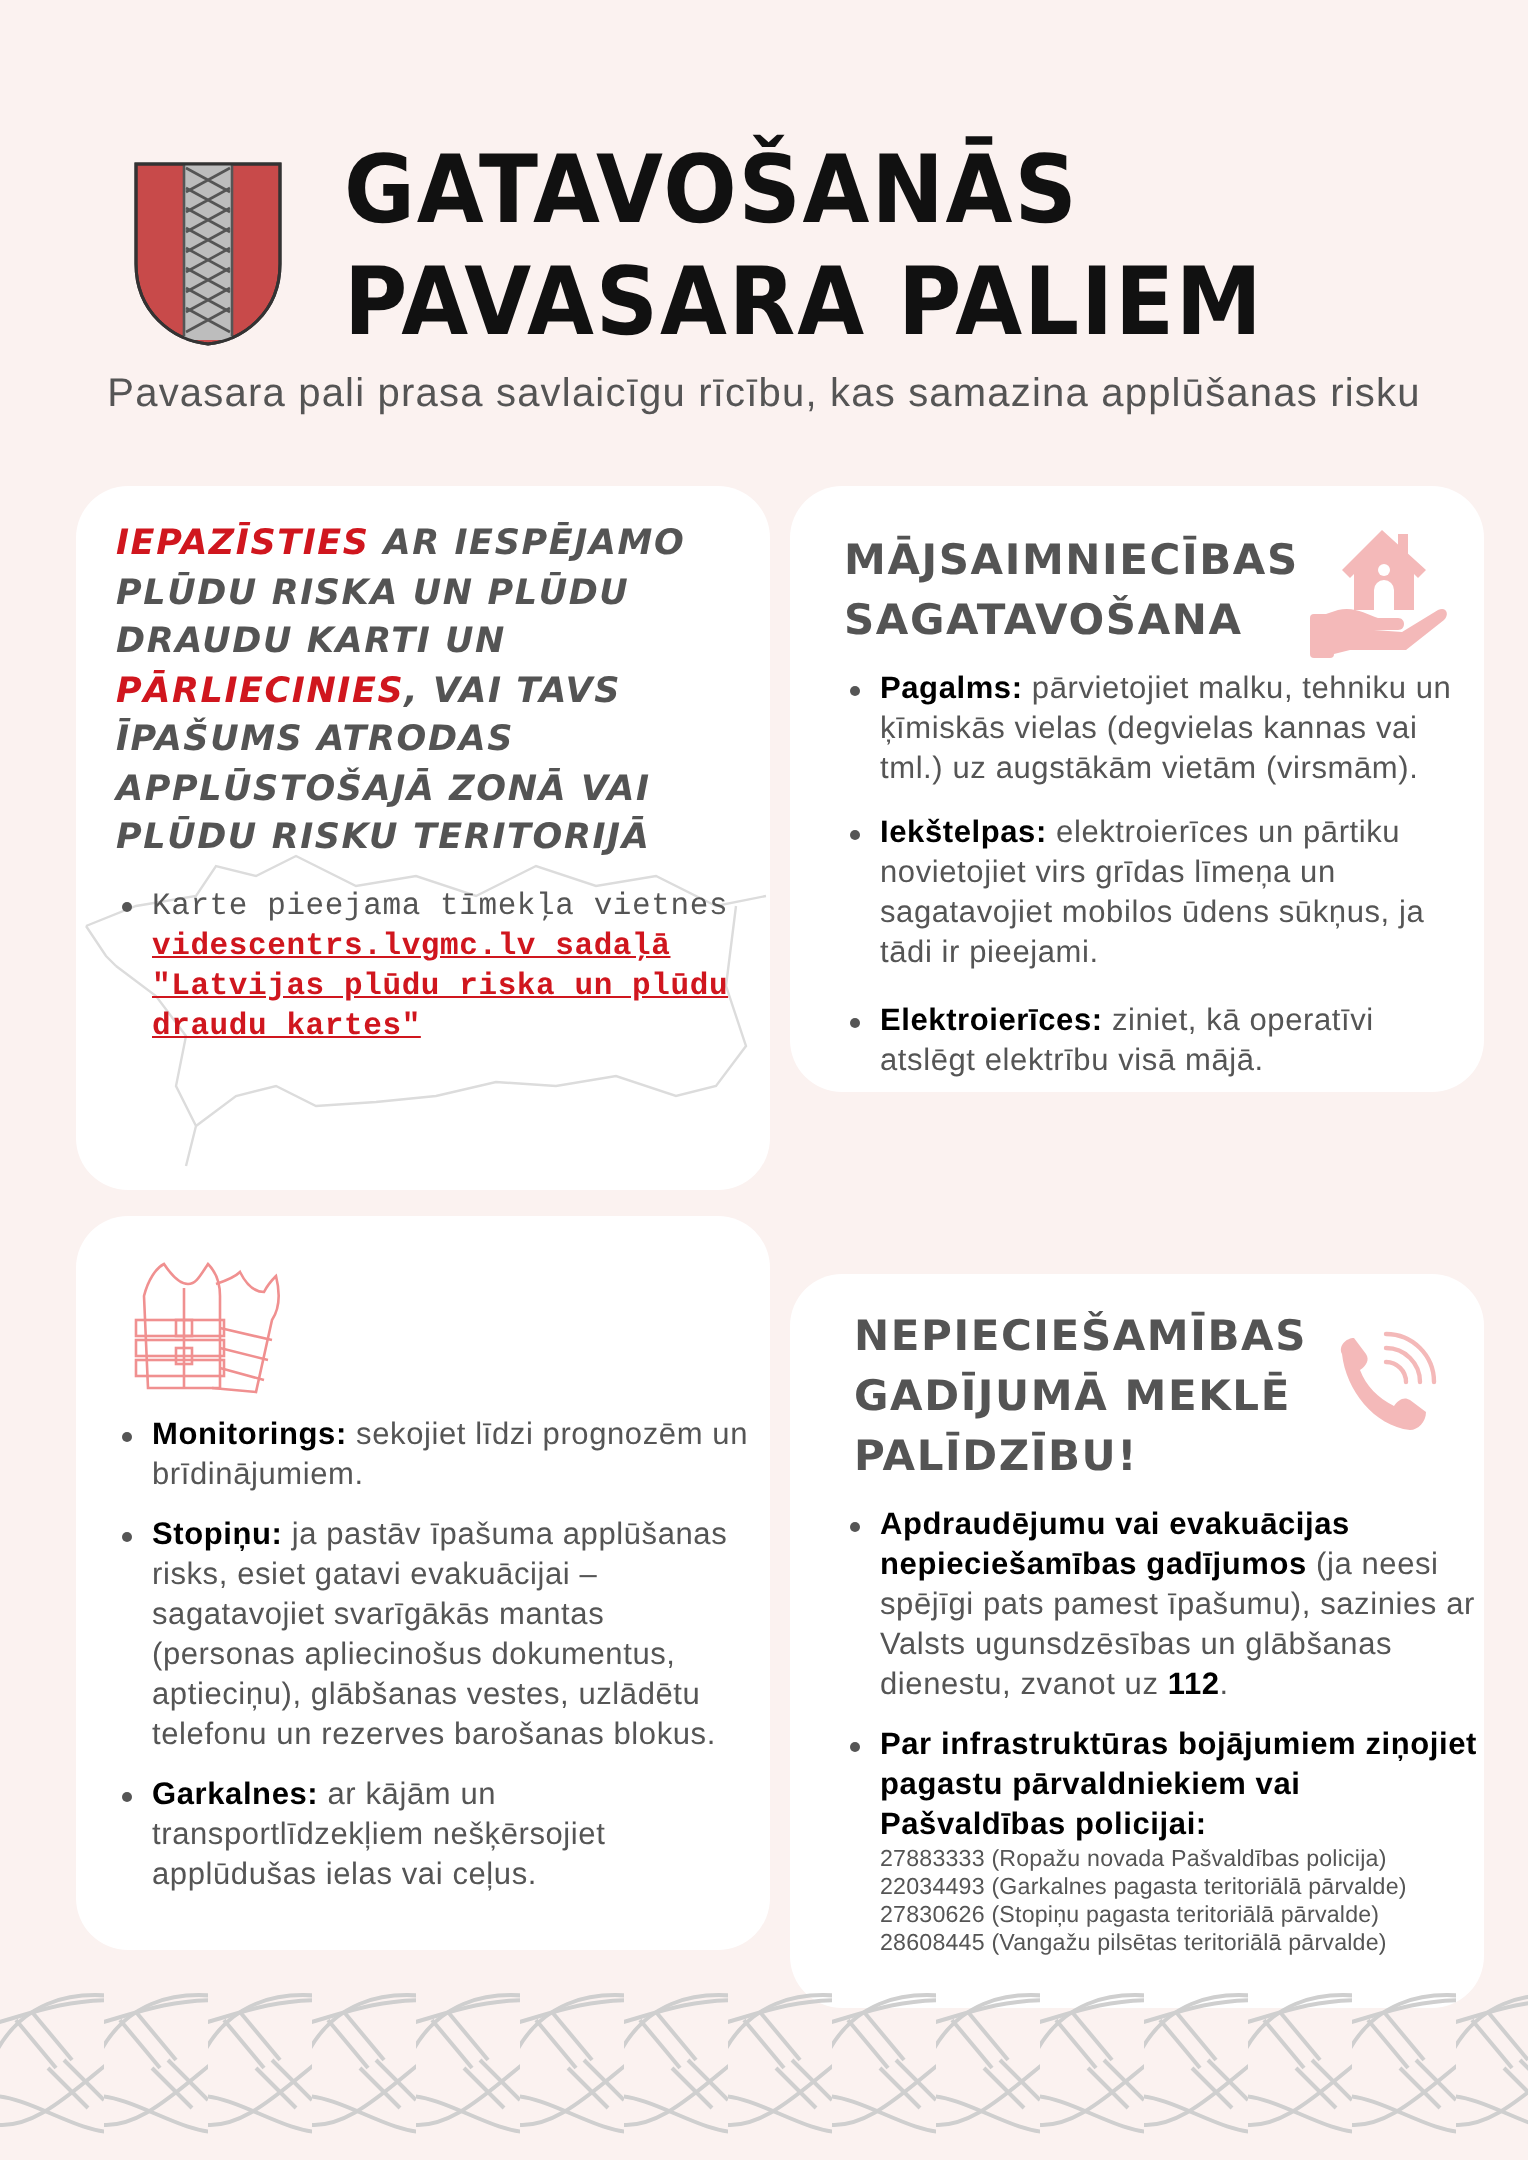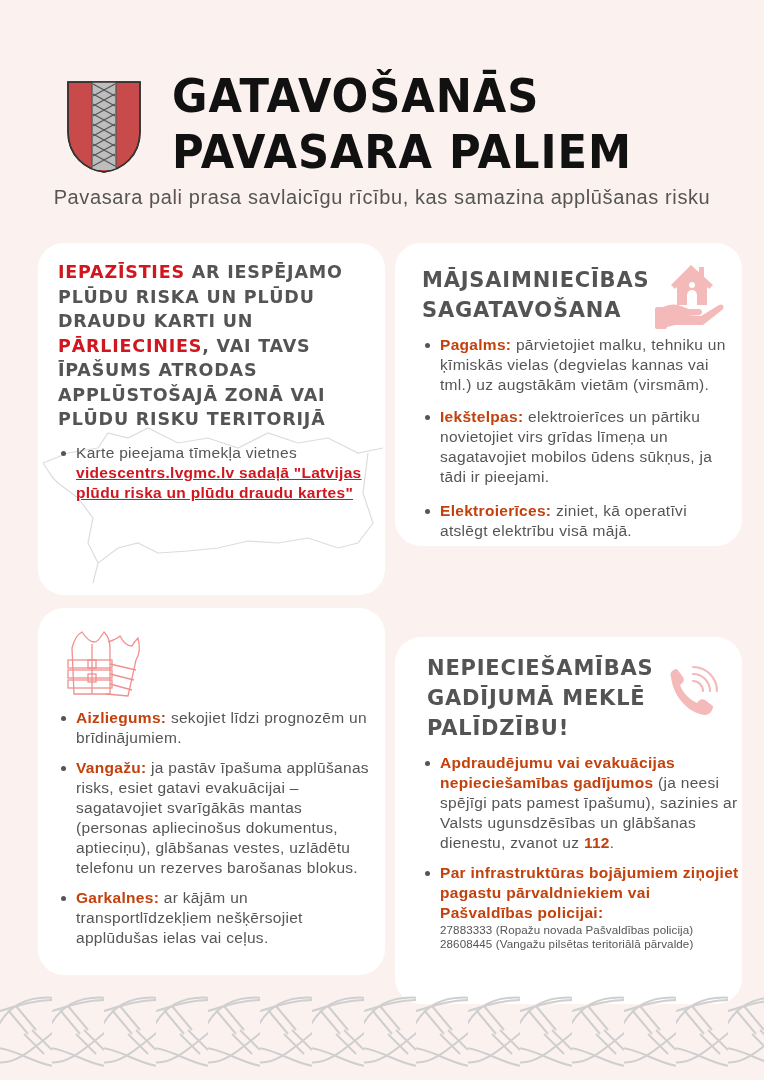--- a/index.html
+++ b/index.html
@@ -29,32 +29,32 @@
   .c1 { left: 38px; top: 243px; width: 347px; height: 352px; }
   .c2 { left: 395px; top: 243px; width: 347px; height: 303px; }
   .c3 { left: 38px; top: 608px; width: 347px; height: 367px; }
   .c4 { left: 395px; top: 608px; width: 347px; height: 367px; margin-top: 29px; }
 
   .h {
     font-family: "DejaVu Sans", sans-serif; font-weight: bold;
     color: #545454; text-transform: uppercase; letter-spacing: 0.8px;
   }
   .red { color: #d0161e; }
-  .c1 .h { position: absolute; left: 20px; top: 17px; width: 320px; font-size: 17.5px; line-height: 24.5px; }
+  .c1 .h { position: absolute; left: 20px; top: 17px; width: 320px; font-size: 17.5px; line-height: 24.5px; font-style: italic; }
   .c2 .h { position: absolute; left: 27px; top: 22px; width: 240px; font-size: 21px; line-height: 30px; }
   .c3 .h { position: absolute; left: 120px; top: 26px; width: 220px; font-size: 21px; line-height: 30px; }
   .c4 .h { position: absolute; left: 32px; top: 16px; width: 250px; font-size: 21px; line-height: 30px; }
 
   ul.items { position: absolute; list-style: none; }
   ul.items li { position: relative; padding-left: 18px; font-size: 15.5px; line-height: 20px; color: #555; letter-spacing: 0.3px; }
   ul.items li::before {
     content: ""; position: absolute; left: 3px; top: 8px; width: 5px; height: 5px; border-radius: 50%; background: #555;
   }
-  ul.items li b { color: #c2410c; text-align: center; }
-  .c1 ul.items { left: 20px; top: 200px; width: 320px; }
+  ul.items li b { color: #000000; text-align: center; }
+  .c1 ul.items { left: 20px; top: 200px; width: 320px; font-family: Liberation Mono, monospace; }
   .c1 a { color: #d0161e; font-weight: bold; text-decoration: underline; }
   .c2 ul.items { left: 27px; top: 92px; width: 315px; }
   .c2 ul.items li { margin-bottom: 12px; }
   .c2 ul.items li.gap { margin-top: 14px; }
   .c3 ul.items { left: 20px; top: 100px; width: 320px; }
   .c3 ul.items li { margin-bottom: 10px; }
   .c4 ul.items { left: 27px; top: 116px; width: 318px; }
   .c4 ul.items li { margin-bottom: 10px; }
   .phones { font-size: 11.6px; line-height: 14px; color: #555; letter-spacing: 0.1px; white-space: nowrap; }
   .icon { position: absolute; }
@@ -129,22 +129,22 @@
       <rect x="4" y="32" width="44" height="8"></rect>
       <rect x="4" y="42" width="44" height="8"></rect>
       <rect x="4" y="52" width="44" height="8"></rect>
       <rect x="24" y="32" width="8" height="8"></rect>
       <rect x="24" y="46" width="8" height="8"></rect>
       <path d="M44 14 C50 12 54 10 56 8 C60 16 64 18 68 18 C70 14 72 12 74 10 C76 18 76 26 72 32 L64 68 L42 66"></path>
       <path d="M46 36 L72 42 M46 46 L70 52 M46 56 L68 62"></path>
     </g>
   </svg>
   <ul class="items">
-    <li><b>Aizliegums:</b><span> sekojiet līdzi prognozēm un brīdinājumiem.</span></li>
-    <li><b>Vangažu:</b><span> ja pastāv īpašuma applūšanas risks, esiet gatavi evakuācijai – sagatavojiet svarīgākās mantas (personas apliecinošus dokumentus, aptieciņu), glābšanas vestes, uzlādētu telefonu un rezerves barošanas blokus.</span></li>
+    <li><b>Monitorings:</b><span> sekojiet līdzi prognozēm un brīdinājumiem.</span></li>
+    <li><b>Stopiņu:</b><span> ja pastāv īpašuma applūšanas risks, esiet gatavi evakuācijai – sagatavojiet svarīgākās mantas (personas apliecinošus dokumentus, aptieciņu), glābšanas vestes, uzlādētu telefonu un rezerves barošanas blokus.</span></li>
     <li><b>Garkalnes:</b><span> ar kājām un transportlīdzekļiem nešķērsojiet applūdušas ielas vai ceļus.</span></li>
   </ul>
 </div>
 
 <div class="card c4">
   <div class="h">NEPIECIEŠAMĪBAS GADĪJUMĀ MEKLĒ PALĪDZĪBU!</div>
   <svg class="icon" style="left:270px;top:26px;" width="60" height="58" viewBox="0 0 60 58">
     <path d="M6 14 C4 10 8 6 12 6 L18 14 C20 17 18 20 15 22 C18 30 24 36 32 40 C34 37 37 35 40 37 L48 43 C48 48 44 52 40 52 C22 50 8 32 6 14 Z" fill="#f4b9b9"></path>
     <g fill="none" stroke="#f4b9b9" stroke-width="2.2" stroke-linecap="round">
       <path d="M28 18 A10 10 0 0 1 38 28"></path>
@@ -153,20 +153,22 @@
     </g>
   </svg>
   <ul class="items">
     <li>
       <b>Apdraudējumu vai evakuācijas nepieciešamības gadījumos</b><span> (ja neesi spējīgi pats pamest īpašumu), sazinies ar Valsts ugunsdzēsības un glābšanas dienestu, zvanot uz </span><b>112</b><span>.</span>
     </li>
     <li>
       <b>Par infrastruktūras bojājumiem ziņojiet pagastu pārvaldniekiem vai Pašvaldības policijai:</b>
       <div class="phones">
         <div>27883333 (Ropažu novada Pašvaldības policija)</div>
+        <div>22034493 (Garkalnes pagasta teritoriālā pārvalde)</div>
+        <div>27830626 (Stopiņu pagasta teritoriālā pārvalde)</div>
         <div>28608445 (Vangažu pilsētas teritoriālā pārvalde)</div>
       </div>
     </li>
   </ul>
 </div>
 
 <svg class="braid" viewBox="0 0 764 80" preserveAspectRatio="none">
   <defs>
     <pattern id="br" x="0" y="0" width="52" height="80" patternUnits="userSpaceOnUse">
       <g fill="none" stroke="#cfcfcf" stroke-width="2">

